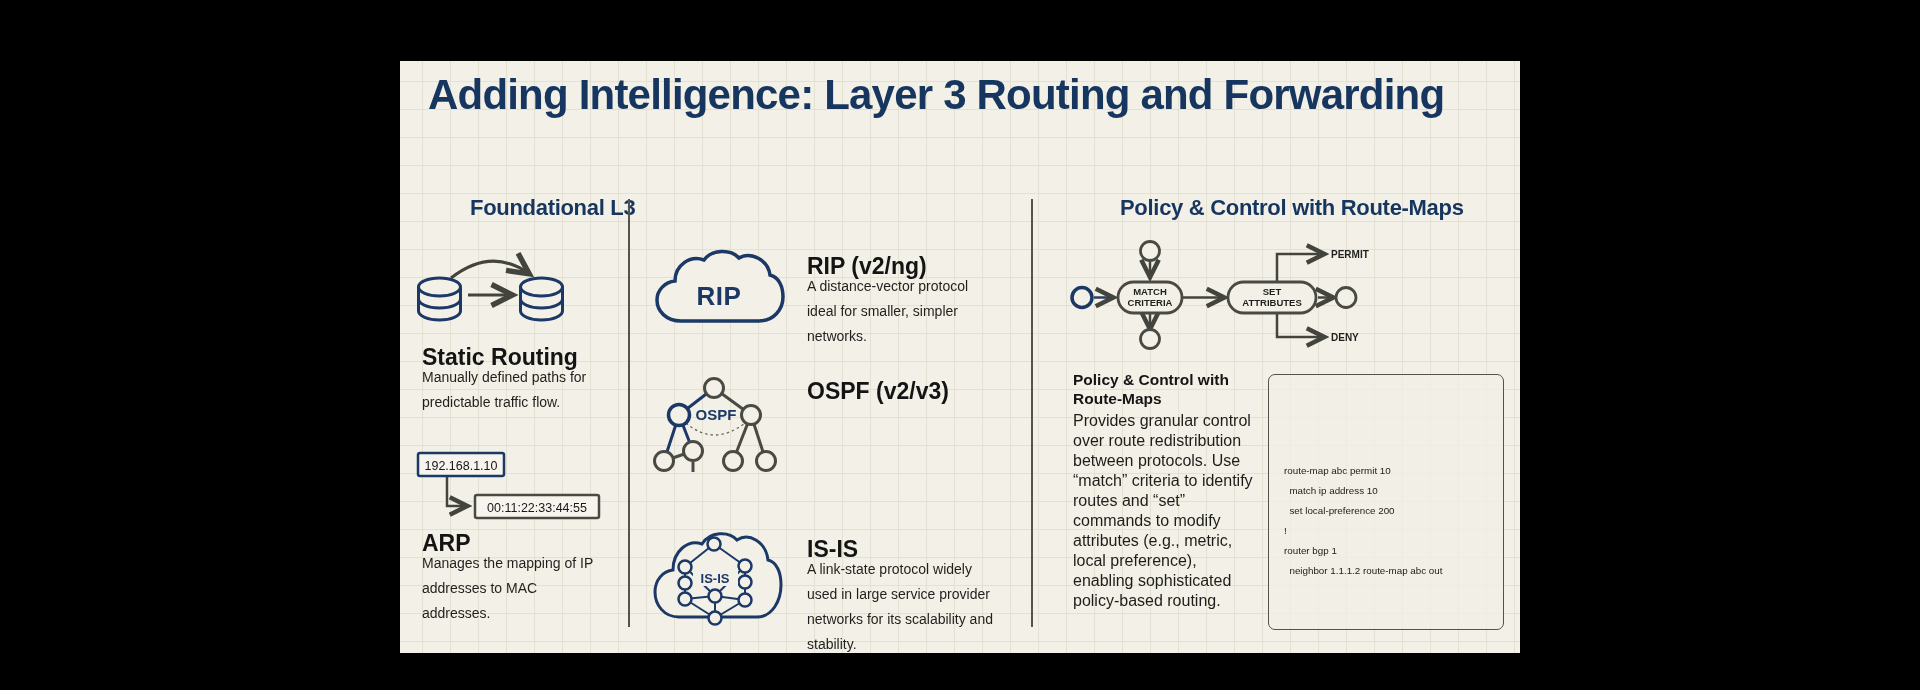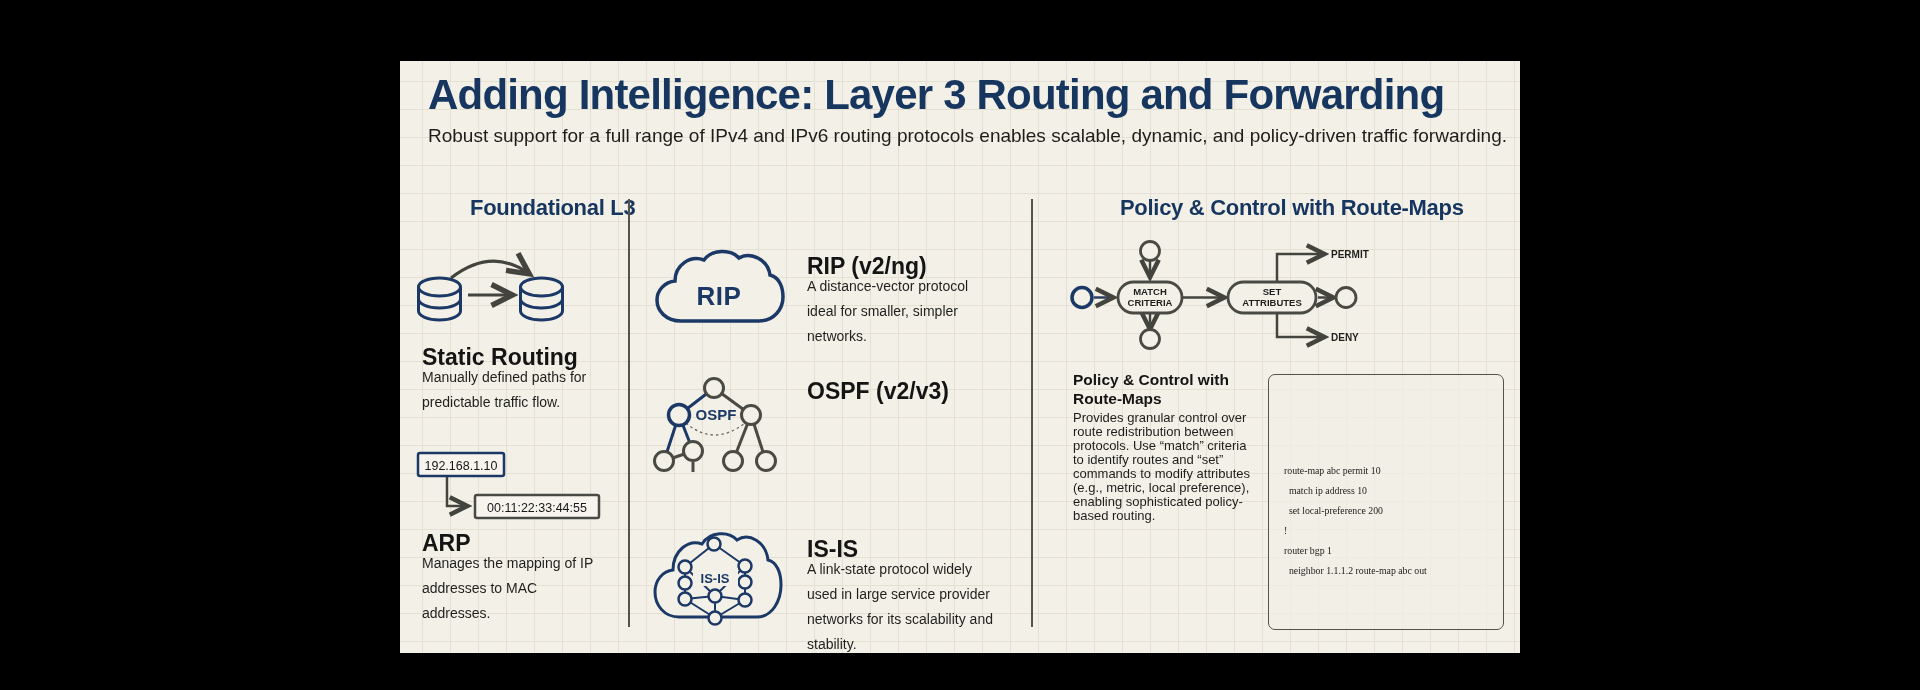--- a/index.html
+++ b/index.html
@@ -9,34 +9,33 @@
     background-image:linear-gradient(#e4e1d3 1px,transparent 1px),linear-gradient(90deg,#e4e1d3 1px,transparent 1px);
     background-size:28px 28px;background-position:-6px -8px;}
   .abs{position:absolute;}
   .title{left:28px;top:10px;font-size:42px;font-weight:700;color:#16355f;letter-spacing:-0.8px;}
   .subtitle{left:28px;top:63px;width:1092px;font-size:19px;line-height:23.5px;color:#1d1d1b;}
   .col-heading{top:134px;font-size:22px;font-weight:700;color:#16355f;letter-spacing:-0.3px;white-space:nowrap;padding-left:48px;}
   .divider{top:138px;width:2px;height:428px;background:#55544c;}
   .item-title{font-size:23px;font-weight:700;color:#141414;}
   .item-desc{font-size:14px;line-height:25px;color:#1f1f1d;}
   .sub-title{left:673px;top:309px;width:178px;font-size:15.5px;line-height:19px;font-weight:700;color:#141414;}
-  .paragraph{left:673px;top:350px;width:184px;font-size:13px;line-height:14px;color:#1d1d1b;}
+  .paragraph{left:673px;top:350px;width:184px;font-size:16px;line-height:20px;color:#1d1d1b;}
   .code-box{left:868px;top:313px;width:234px;height:254px;border:1.5px solid #53534b;border-radius:7px;background:rgba(240,238,229,0.82);}
   .code-title{left:16px;top:36px;width:195px;font-size:15px;line-height:18px;font-weight:700;color:#141414;}
-  .code-lines{left:15px;top:86px;font-family:Liberation Serif, serif;font-size:9.8px;color:#1b1b19;}
+  .code-lines{left:15px;top:86px;font-family:Liberation Sans, sans-serif;font-size:9.8px;color:#1b1b19;}
   .code-line{height:20px;line-height:20px;white-space:pre;}
   svg text{font-family:"Liberation Sans",sans-serif;}
 </style>
 </head>
 <body>
 
 <div class="panel">
 
   <div class="abs title">Adding Intelligence: Layer 3 Routing and Forwarding</div>
-  <div class="abs subtitle">Robust support for a full range of IPv4 and IPv6 routing protocols enables scalable, dynamic, and policy-driven traffic forwarding.</div>
 
   <div class="abs col-heading" style="left:22px">Foundational L3</div>
   <div class="abs col-heading" style="left:672px">Policy &amp; Control with Route-Maps</div>
 
   <div class="abs divider" style="left:228px"></div>
   <div class="abs divider" style="left:631px"></div>
 
   <svg class="abs" style="left:16px;top:188px" width="152" height="82" viewBox="0 0 152 82">
     <defs>
       <marker id="ah-static" markerWidth="10" markerHeight="10" refX="7.5" refY="4.5" orient="auto">

